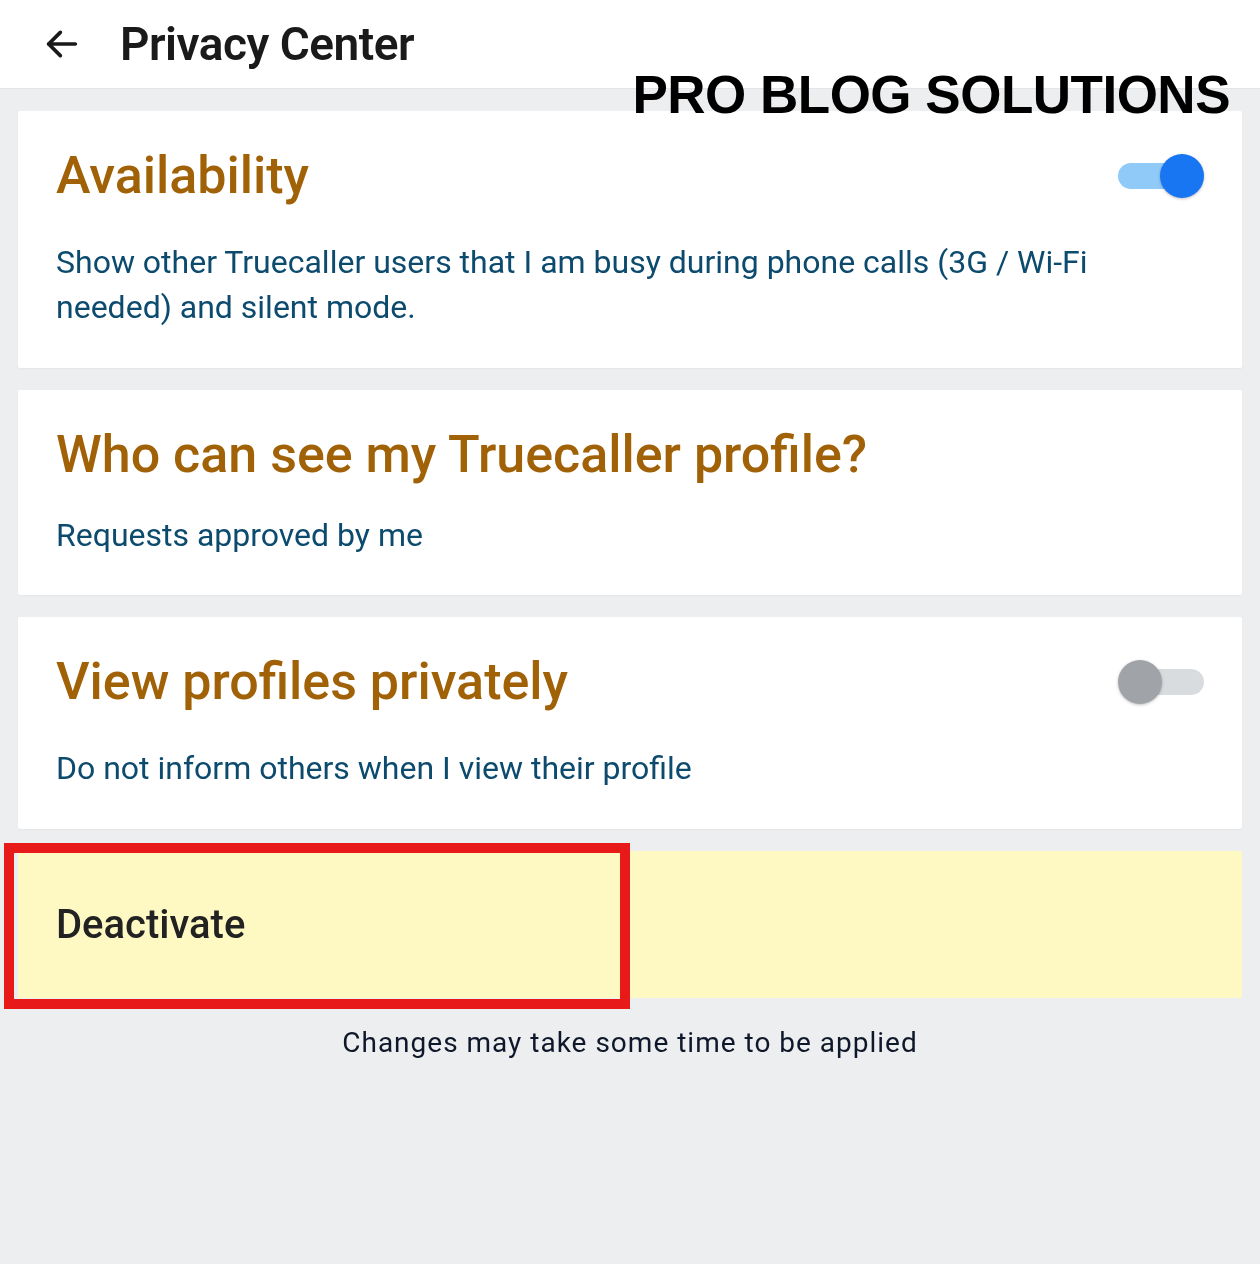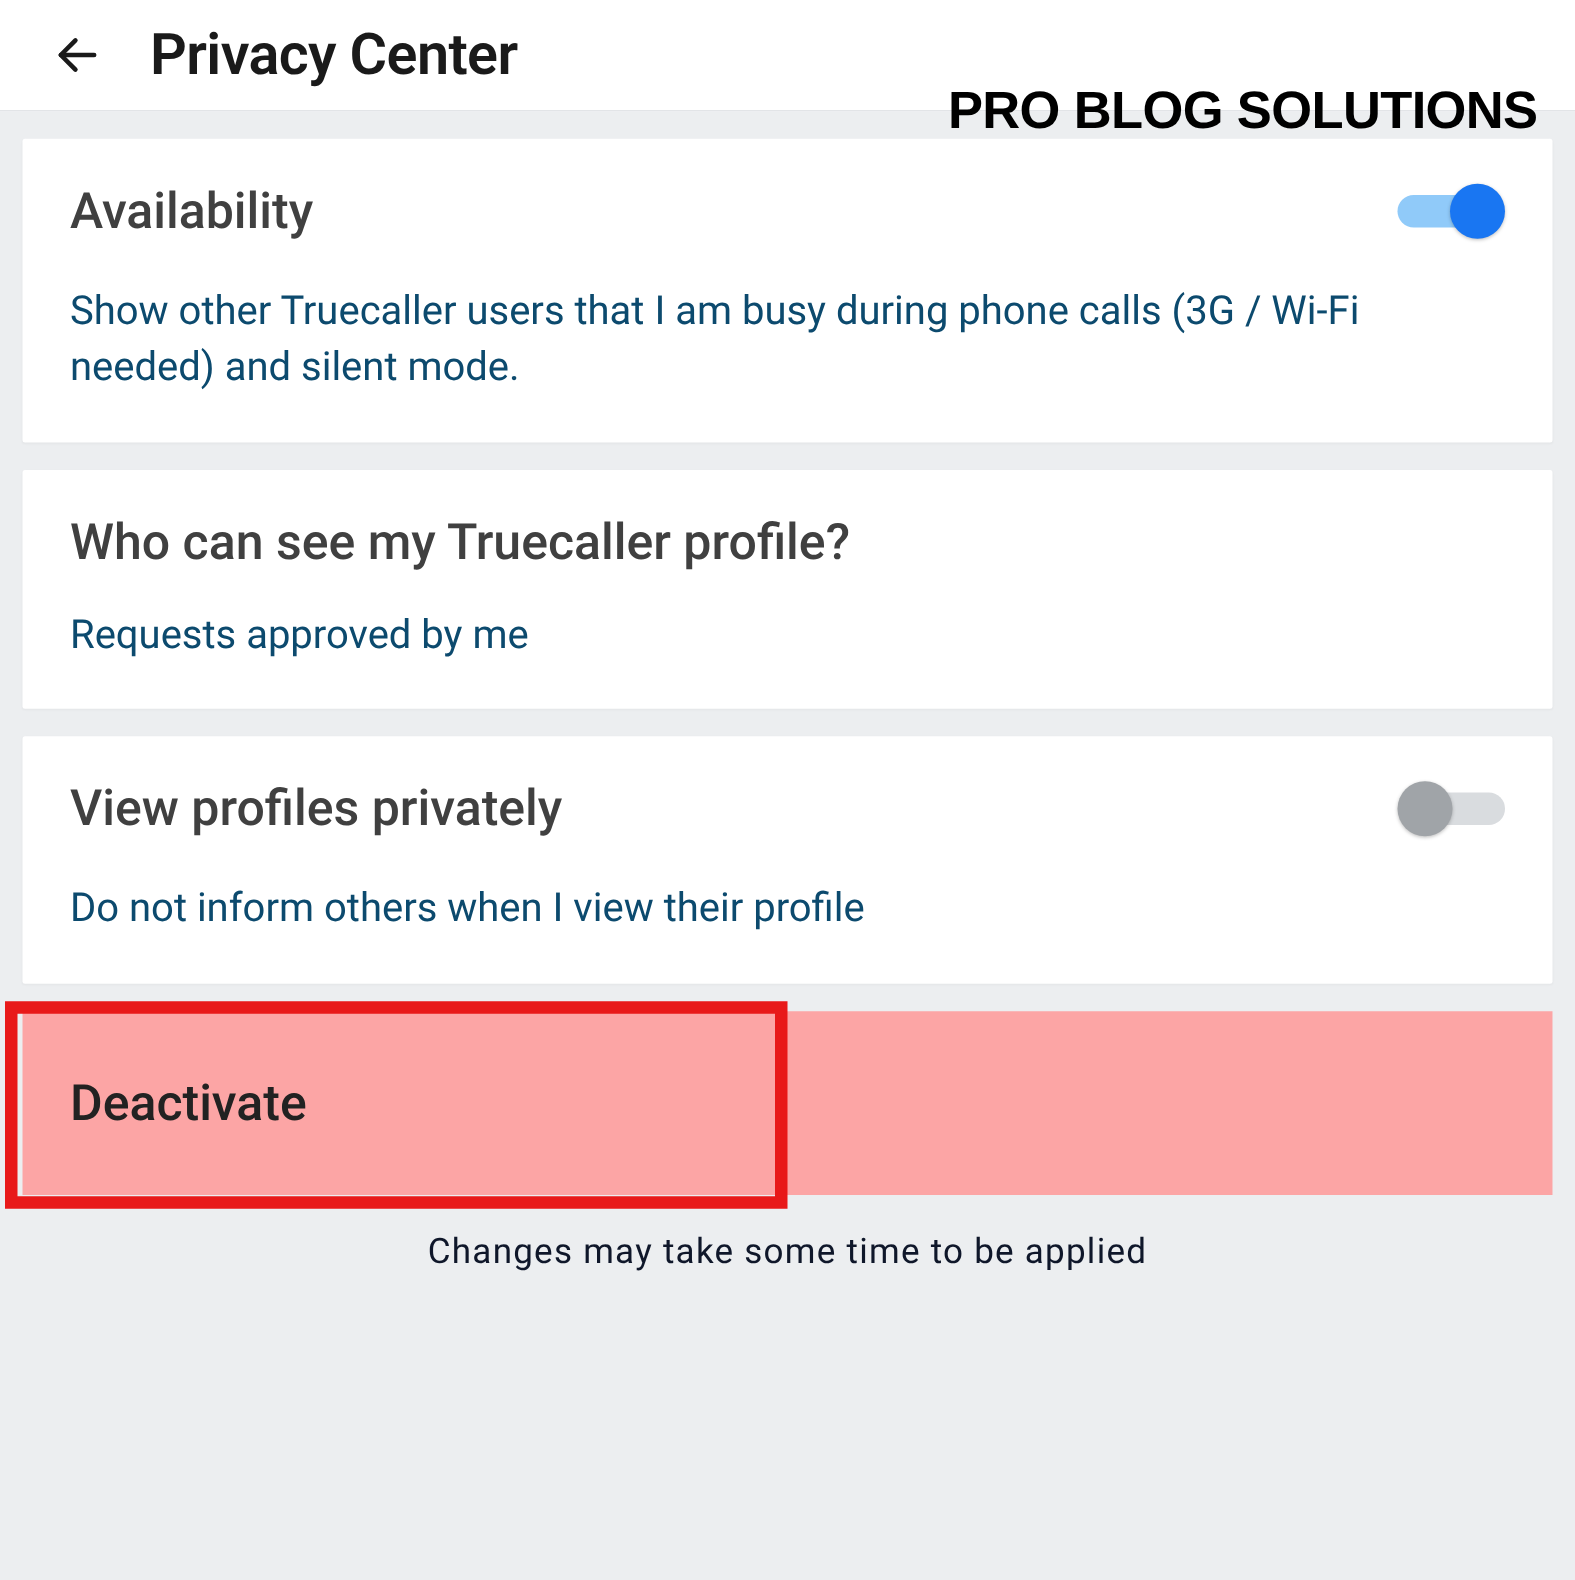--- a/index.html
+++ b/index.html
@@ -29,21 +29,21 @@
     .header-title {
       font-size: 46px;
       font-weight: 600;
       color: #1a1a1a;
       letter-spacing: -0.5px;
     }
     .watermark {
       position: absolute;
       right: 30px;
       top: 64px;
-      font-size: 42px;
+      font-size: 53px;
       font-weight: 900;
       color: #000000;
       letter-spacing: -0.5px;
       font-family: Arial, sans-serif;
     }
     .content {
       padding: 22px 18px 0 18px;
     }
     .card {
       background: #ffffff;
@@ -52,23 +52,23 @@
       margin-bottom: 22px;
       box-shadow: 0 1px 2px rgba(0,0,0,0.04);
     }
     .card-row {
       display: flex;
       align-items: center;
       justify-content: space-between;
       margin-bottom: 34px;
     }
     .card-title {
-      font-size: 40px;
+      font-size: 52px;
       font-weight: 500;
-      color: #404040;
+      color: #a16207;
     }
     .card-desc {
       font-size: 32px;
       color: #0c4a6e;
       line-height: 1.4;
       font-weight: 400;
     }
     .toggle {
       width: 86px;
       height: 44px;
@@ -88,21 +88,21 @@
       border-radius: 50%;
       position: absolute;
       top: 0;
       box-shadow: 0 1px 3px rgba(0,0,0,0.25);
     }
     .toggle.on .toggle-track { background: #90caf9; left: 0; }
     .toggle.on .toggle-thumb { background: #1976f2; right: 0; }
     .toggle.off .toggle-track { background: #d9dcdf; right: 0; }
     .toggle.off .toggle-thumb { background: #a0a4a8; left: 0; }
     .deactivate-card {
-      background: #fca5a5;
+      background: #fef9c3;
       padding: 50px 38px;
       margin-bottom: 28px;
       position: relative;
     }
     .deactivate-title {
       font-size: 40px;
       font-weight: 500;
       color: #222;
     }
     .highlight-box {

